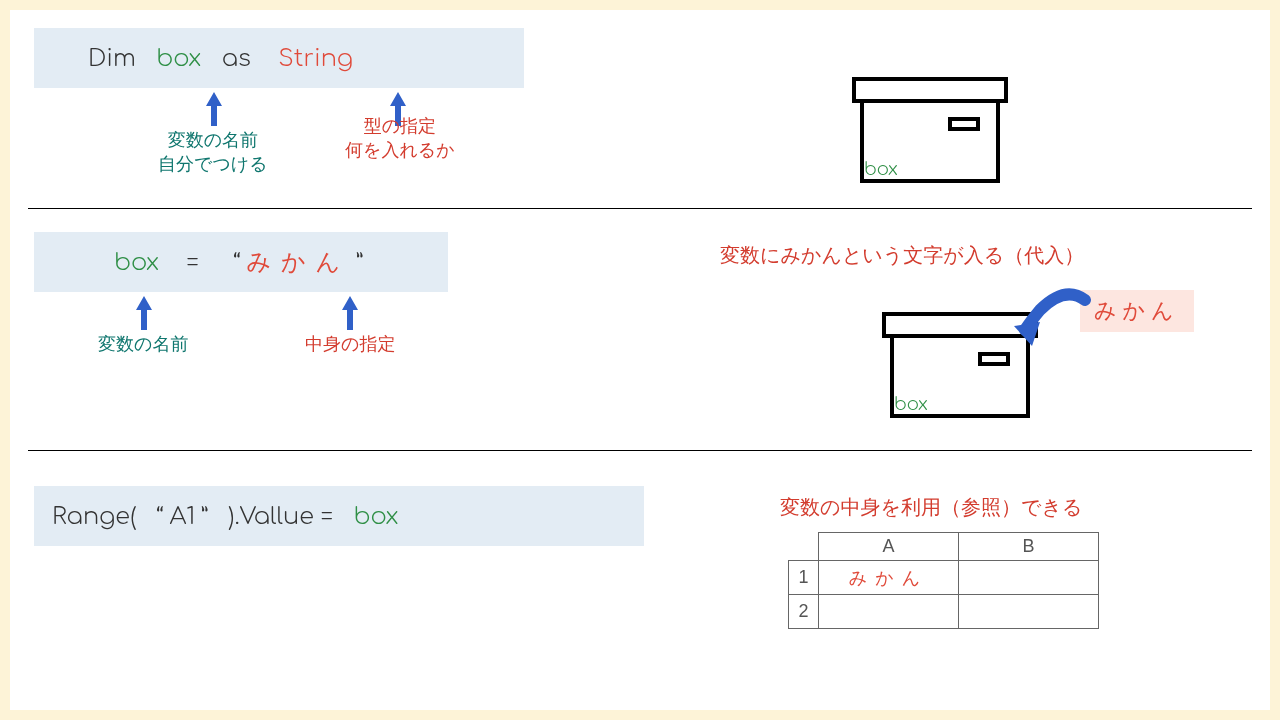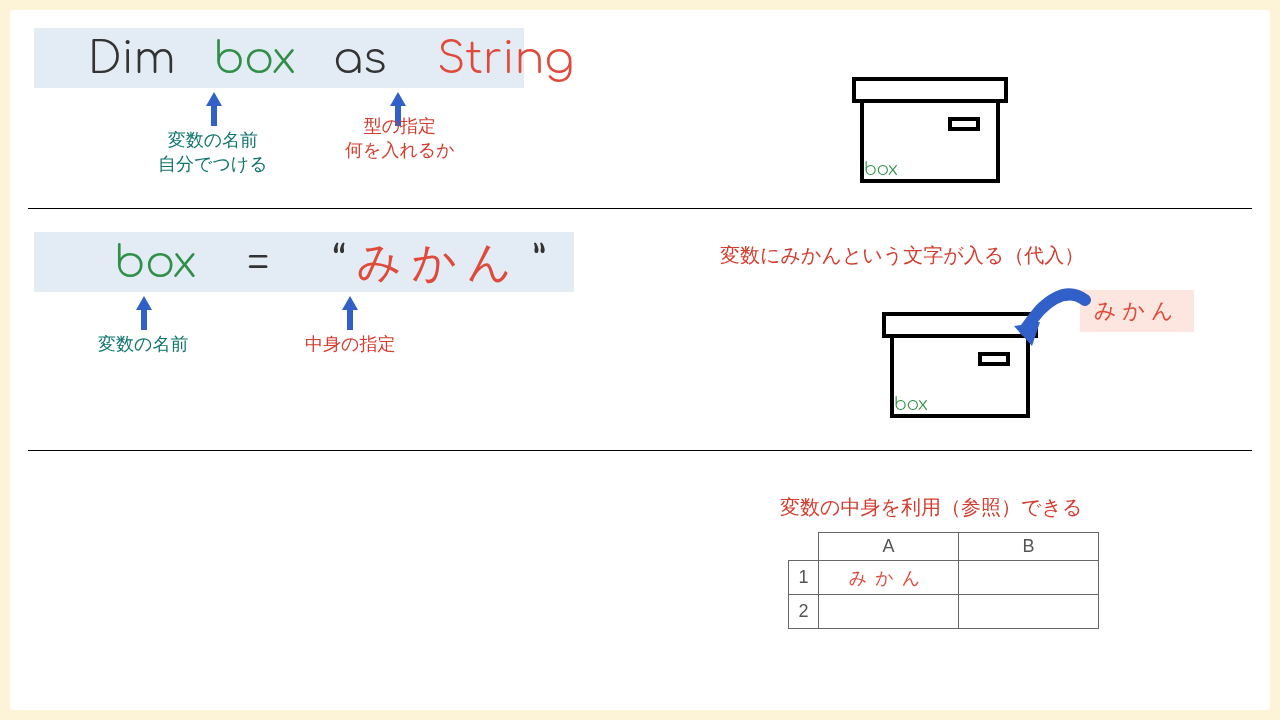--- a/index.html
+++ b/index.html
@@ -15,21 +15,21 @@
     width: 100%;
     height: 100%;
     background: #ffffff;
     position: relative;
   }
   .codebar {
     position: absolute;
     background: #e3ecf4;
     height: 60px;
     line-height: 60px;
-    font-size: 44px;
+    font-size: 24px;
     color: #3a3a3a;
     white-space: nowrap;
   }
   .codebar span { font-family: "Segoe UI Light", "Comfortaa", sans-serif; }
   .green { color: #2f8f46; }
   .red   { color: #e04a3a; }
   .black { color: #333333; }
 
   .annot {
     position: absolute;
@@ -141,21 +141,21 @@
     <svg viewBox="0 0 160 110">
       <rect x="12" y="26" width="136" height="80" fill="none" stroke="#000" stroke-width="4"></rect>
       <rect x="4" y="4" width="152" height="22" fill="none" stroke="#000" stroke-width="4"></rect>
       <rect x="100" y="44" width="28" height="10" fill="none" stroke="#000" stroke-width="4"></rect>
     </svg>
     <span class="boxlabel">box</span>
   </div>
 
   <div class="hr" style="top:198px;"></div>
 
-  <div class="codebar" style="left:24px; top:222px; width:540px; padding-left:80px;">
+  <div class="codebar" style="left:24px; top:222px; width:414px; padding-left:80px;">
     <span class="green">box</span>
     <span>&nbsp;&nbsp;</span>
     <span class="black">=</span>
     <span>&nbsp;&nbsp;&nbsp;</span>
     <span class="black">“</span>
     <span class="red" style="letter-spacing:10px; font-family:'Yu Mincho',serif;">みかん</span>
     <span class="black">”</span>
   </div>
 
   <div class="upar" style="left:126px; top:286px;">
@@ -187,20 +187,31 @@
 
   <div class="curve" style="left:1000px; top:270px;">
     <svg width="90" height="70">
       <path d="M75,20 Q55,5 30,30 Q20,42 15,50" fill="none" stroke="#3060c8" stroke-width="12" stroke-linecap="round"></path>
       <polygon points="4,46 30,42 22,66" fill="#3060c8"></polygon>
     </svg>
   </div>
 
   <div class="hr" style="top:440px;"></div>
 
+  <div class="codebar" style="left:24px; top:476px; width:610px; padding-left:18px;">
+    <span class="black">Range(</span>
+    <span>&nbsp;</span>
+    <span class="black">“</span>
+    <span class="black">A1</span>
+    <span class="black">”</span>
+    <span>&nbsp;</span>
+    <span class="black">).Vallue =</span>
+    <span>&nbsp;</span>
+    <span class="green">box</span>
+  </div>
 
   <div class="annot red" style="left:770px; top:484px; font-size:20px;">変数の中身を利用（参照）できる</div>
 
   <table class="sheet" style="left:778px; top:522px;">
     <tbody>
         <tr>
       <th class="rowh" style="border:none; height:28px;"></th>
       <th class="colh">A</th>
       <th class="colh">B</th>
     </tr>

